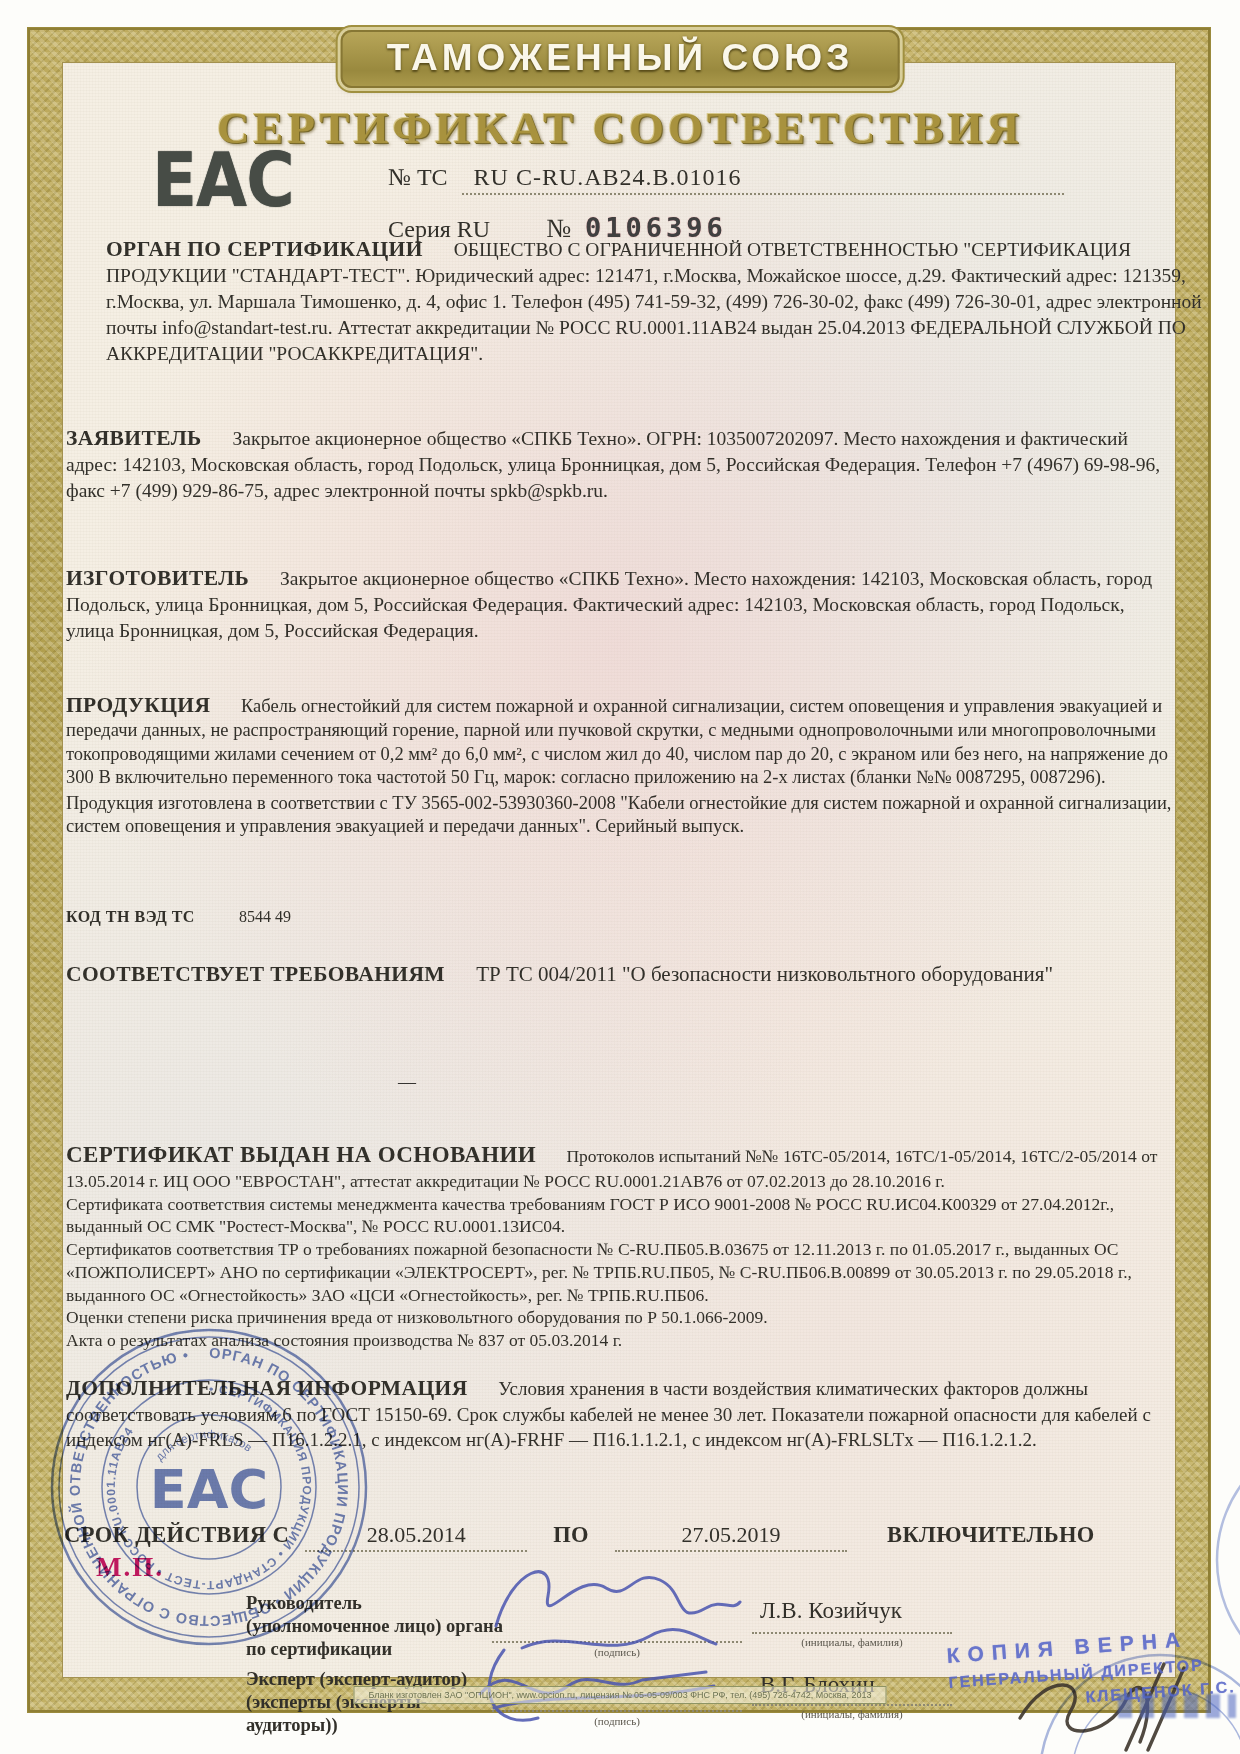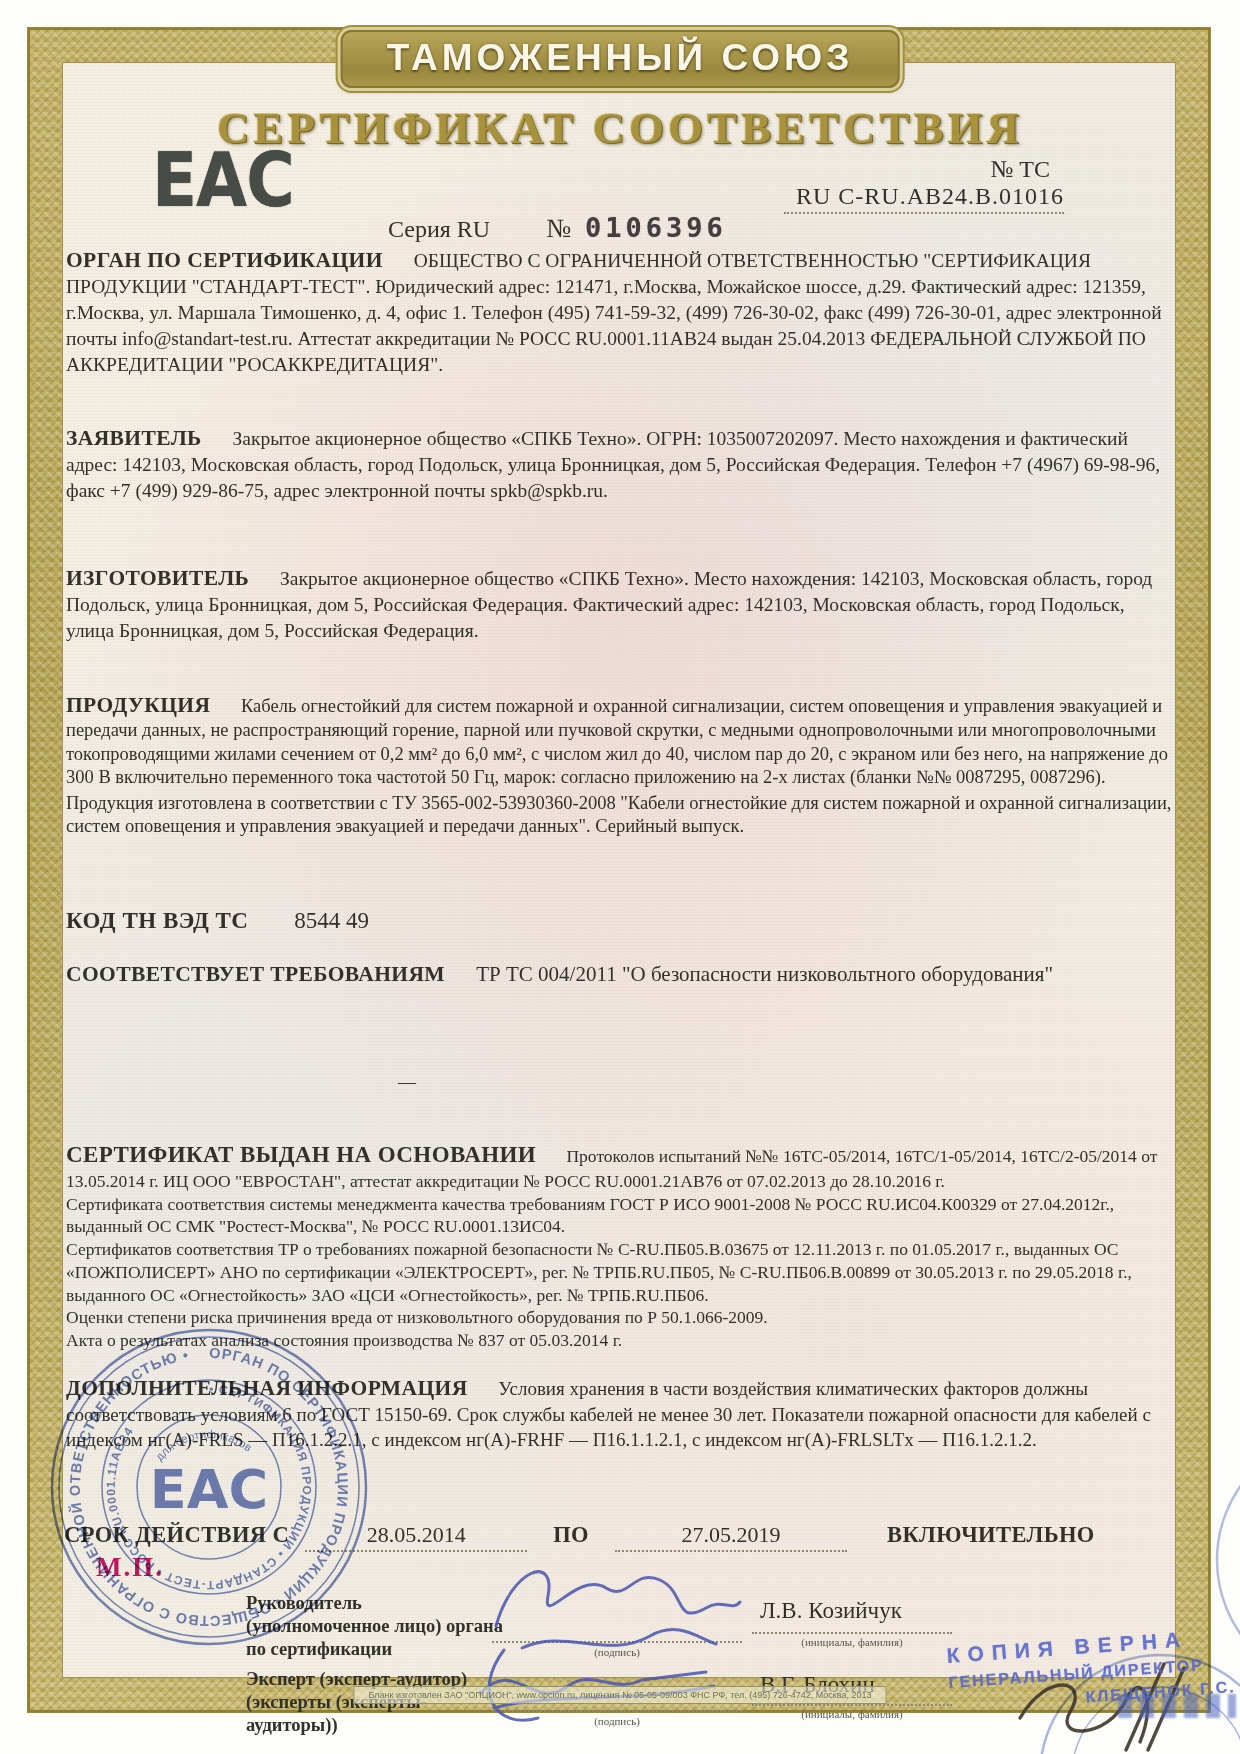--- a/index.html
+++ b/index.html
@@ -30,35 +30,35 @@
      box-shadow:0 0 0 3px #d9cf9b, 0 0 0 5px #a09040, inset 0 0 0 2px #877734, 0 2px 6px rgba(80,65,15,.35);
      font-family:"Liberation Sans", sans-serif;font-weight:bold;font-size:37px;letter-spacing:4px;
      color:#faf7ea;text-shadow:0 2px 2px rgba(55,45,8,.6), 0 0 3px rgba(90,75,20,.5);white-space:nowrap;}
   .eac-mark{position:absolute;left:152px;top:142px;font-family:"DejaVu Sans", sans-serif;
      font-weight:bold;font-size:66px;letter-spacing:-1px;color:#474c46;transform:scaleY(1.12);
      text-shadow:0 0 1px #474c46;}
   .doc-title{position:absolute;left:0;right:0;top:102px;text-align:center;
      font-family:"Liberation Serif", serif;font-weight:bold;font-size:45px;letter-spacing:4px;
      color:#a8923e;
      text-shadow:1px 1px 0 #77682a, 2px 2px 3px rgba(85,70,18,.55), -1px -1px 0 #d9ca8e;}
-  .numline{position:absolute;left:388px;top:156px;width:676px;font-size:24px;display:flex;align-items:flex-end;flex-direction:column;}
+  .numline{position:absolute;left:388px;top:164px;width:676px;font-size:24px;display:flex;align-items:flex-start;}
   .numline .no-label{margin-right:14px;}
   .numline .no-value{flex:1;border-bottom:2px dotted #8d8872;padding:0 0 2px 12px;letter-spacing:1px;}
   .seriesline{position:absolute;left:388px;top:212px;font-size:24px;display:flex;align-items:baseline;}
   .series-label{margin-right:56px;}
   .series-no{margin-right:14px;font-size:26px;}
   .series-value{font-family:"DejaVu Sans Mono", monospace;font-weight:bold;font-size:27px;
      color:#404040;letter-spacing:4px;text-shadow:0 0 1px rgba(196,71,90,.6);}
   
   .sec{position:absolute;left:66px;width:1110px;margin:0;font-size:19.5px;line-height:1.32;text-align:left;}
   .sec b.lbl{font-size:21.5px;letter-spacing:.4px;margin-right:26px;}
   .sec .blocktxt{display:block;margin-top:2px;}
   .small-body{font-size:17.5px;line-height:1.3;}
   .small-body p{margin:0;}
-  .kodline{position:absolute;left:66px;top:908px;font-size:23px;}
+  .kodline{position:absolute;left:66px;top:908px;font-size:16px;}
   .kodline b{letter-spacing:.5px;margin-right:40px;}
   .dash-mark{position:absolute;left:398px;top:1072px;font-size:18px;color:#2e2c28;}
   
   .srok{position:absolute;left:64px;top:1522px;width:1110px;display:flex;align-items:baseline;font-size:22.5px;}
   .srok b{letter-spacing:.4px;white-space:nowrap;}
   .srok .date{display:inline-block;text-align:center;border-bottom:2px dotted #8d8872;
      padding:0 6px 2px;font-size:22px;white-space:nowrap;}
   .srok .d1{width:210px;margin-left:16px;margin-right:26px;}
   .srok .d2{width:220px;margin-left:26px;margin-right:40px;}
   
@@ -99,21 +99,21 @@
   <div class="numline">
     <span class="no-label">№ ТС</span>
     <span class="no-value">RU C-RU.АВ24.В.01016</span>
   </div>
   <div class="seriesline">
     <span class="series-label">Серия RU</span>
     <span class="series-no">№</span>
     <span class="series-value">0106396</span>
   </div>
 
-  <p class="sec" style="top:246px;">
+  <p class="sec" style="top:235px;margin-left:40px;">
     <b class="lbl">ОРГАН ПО СЕРТИФИКАЦИИ</b>
     <span>ОБЩЕСТВО С ОГРАНИЧЕННОЙ ОТВЕТСТВЕННОСТЬЮ "СЕРТИФИКАЦИЯ ПРОДУКЦИИ "СТАНДАРТ-ТЕСТ". Юридический адрес: 121471, г.Москва, Можайское шоссе, д.29. Фактический адрес: 121359, г.Москва, ул. Маршала Тимошенко, д. 4, офис 1. Телефон (495) 741-59-32, (499) 726-30-02, факс (499) 726-30-01, адрес электронной почты info@standart-test.ru. Аттестат аккредитации № РОСС RU.0001.11АВ24 выдан 25.04.2013 ФЕДЕРАЛЬНОЙ СЛУЖБОЙ ПО АККРЕДИТАЦИИ "РОСАККРЕДИТАЦИЯ".</span>
   </p>
 
   <p class="sec" style="top:424px;">
     <b class="lbl">ЗАЯВИТЕЛЬ</b>
     <span>Закрытое акционерное общество «СПКБ Техно». ОГРН: 1035007202097. Место нахождения и фактический адрес: 142103, Московская область, город Подольск, улица Бронницкая, дом 5, Российская Федерация. Телефон +7 (4967) 69-98-96, факс +7 (499) 929-86-75, адрес электронной почты spkb@spkb.ru.</span>
   </p>
 
   <p class="sec" style="top:564px;">

